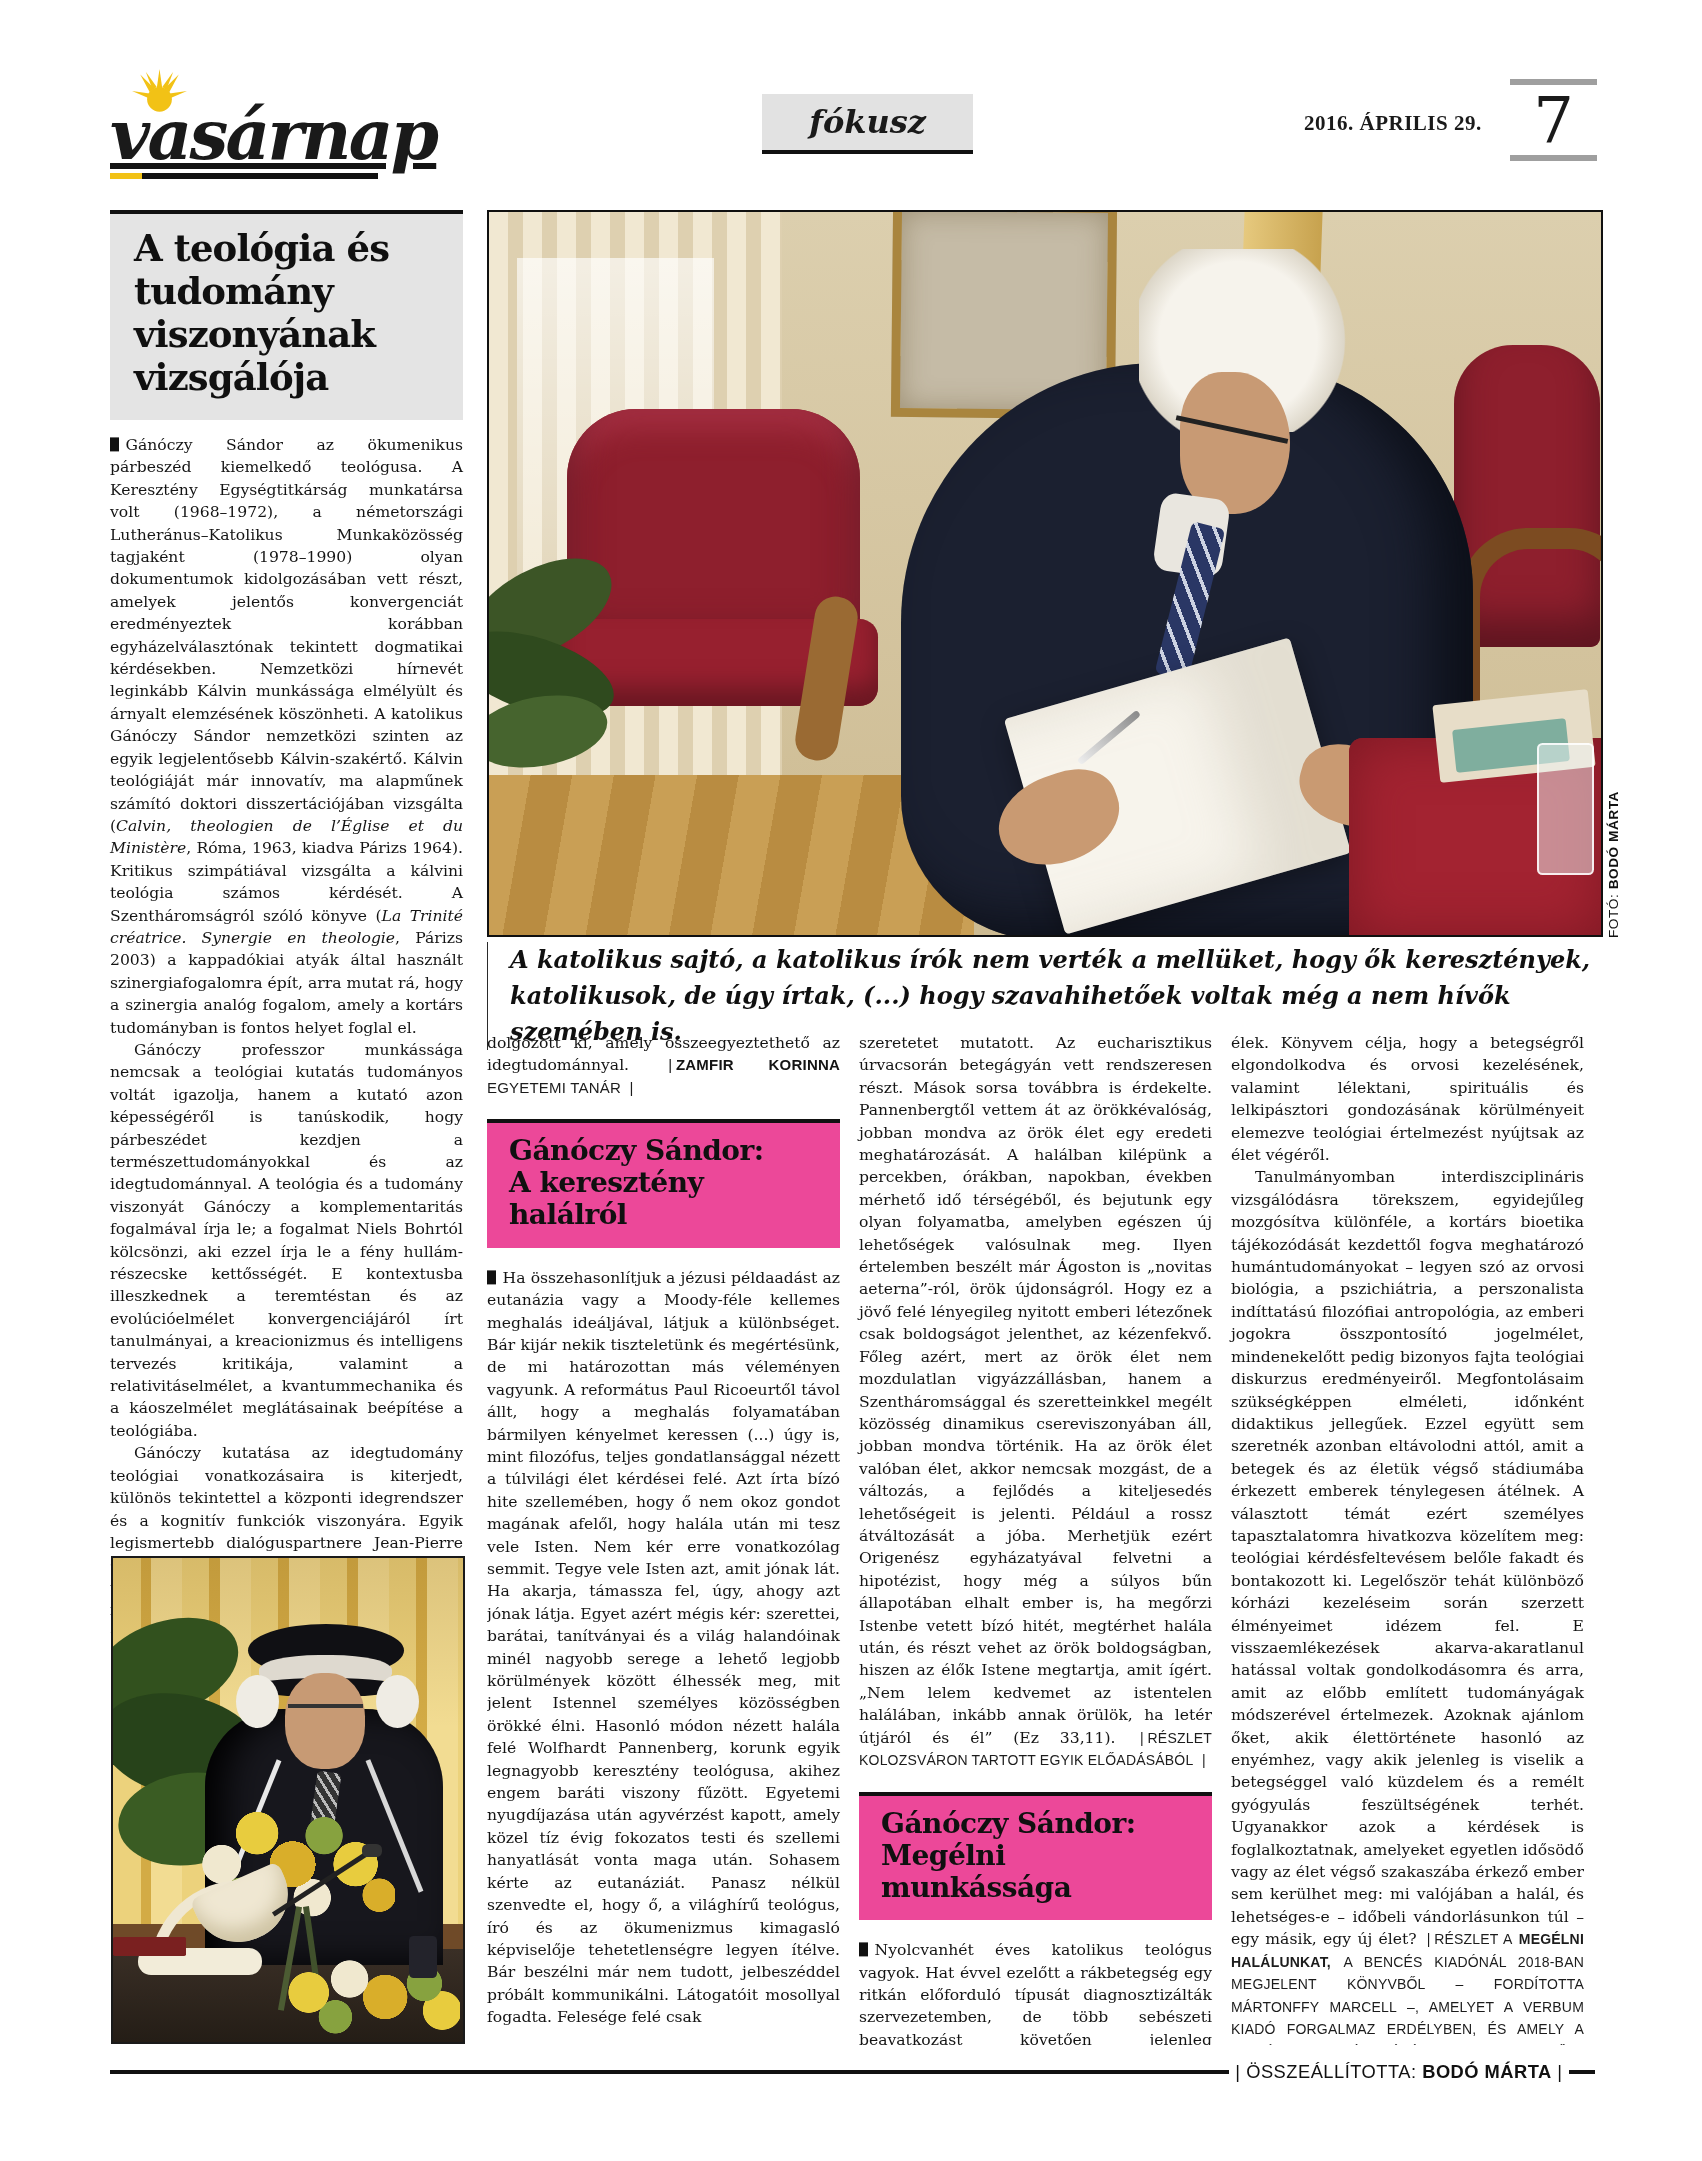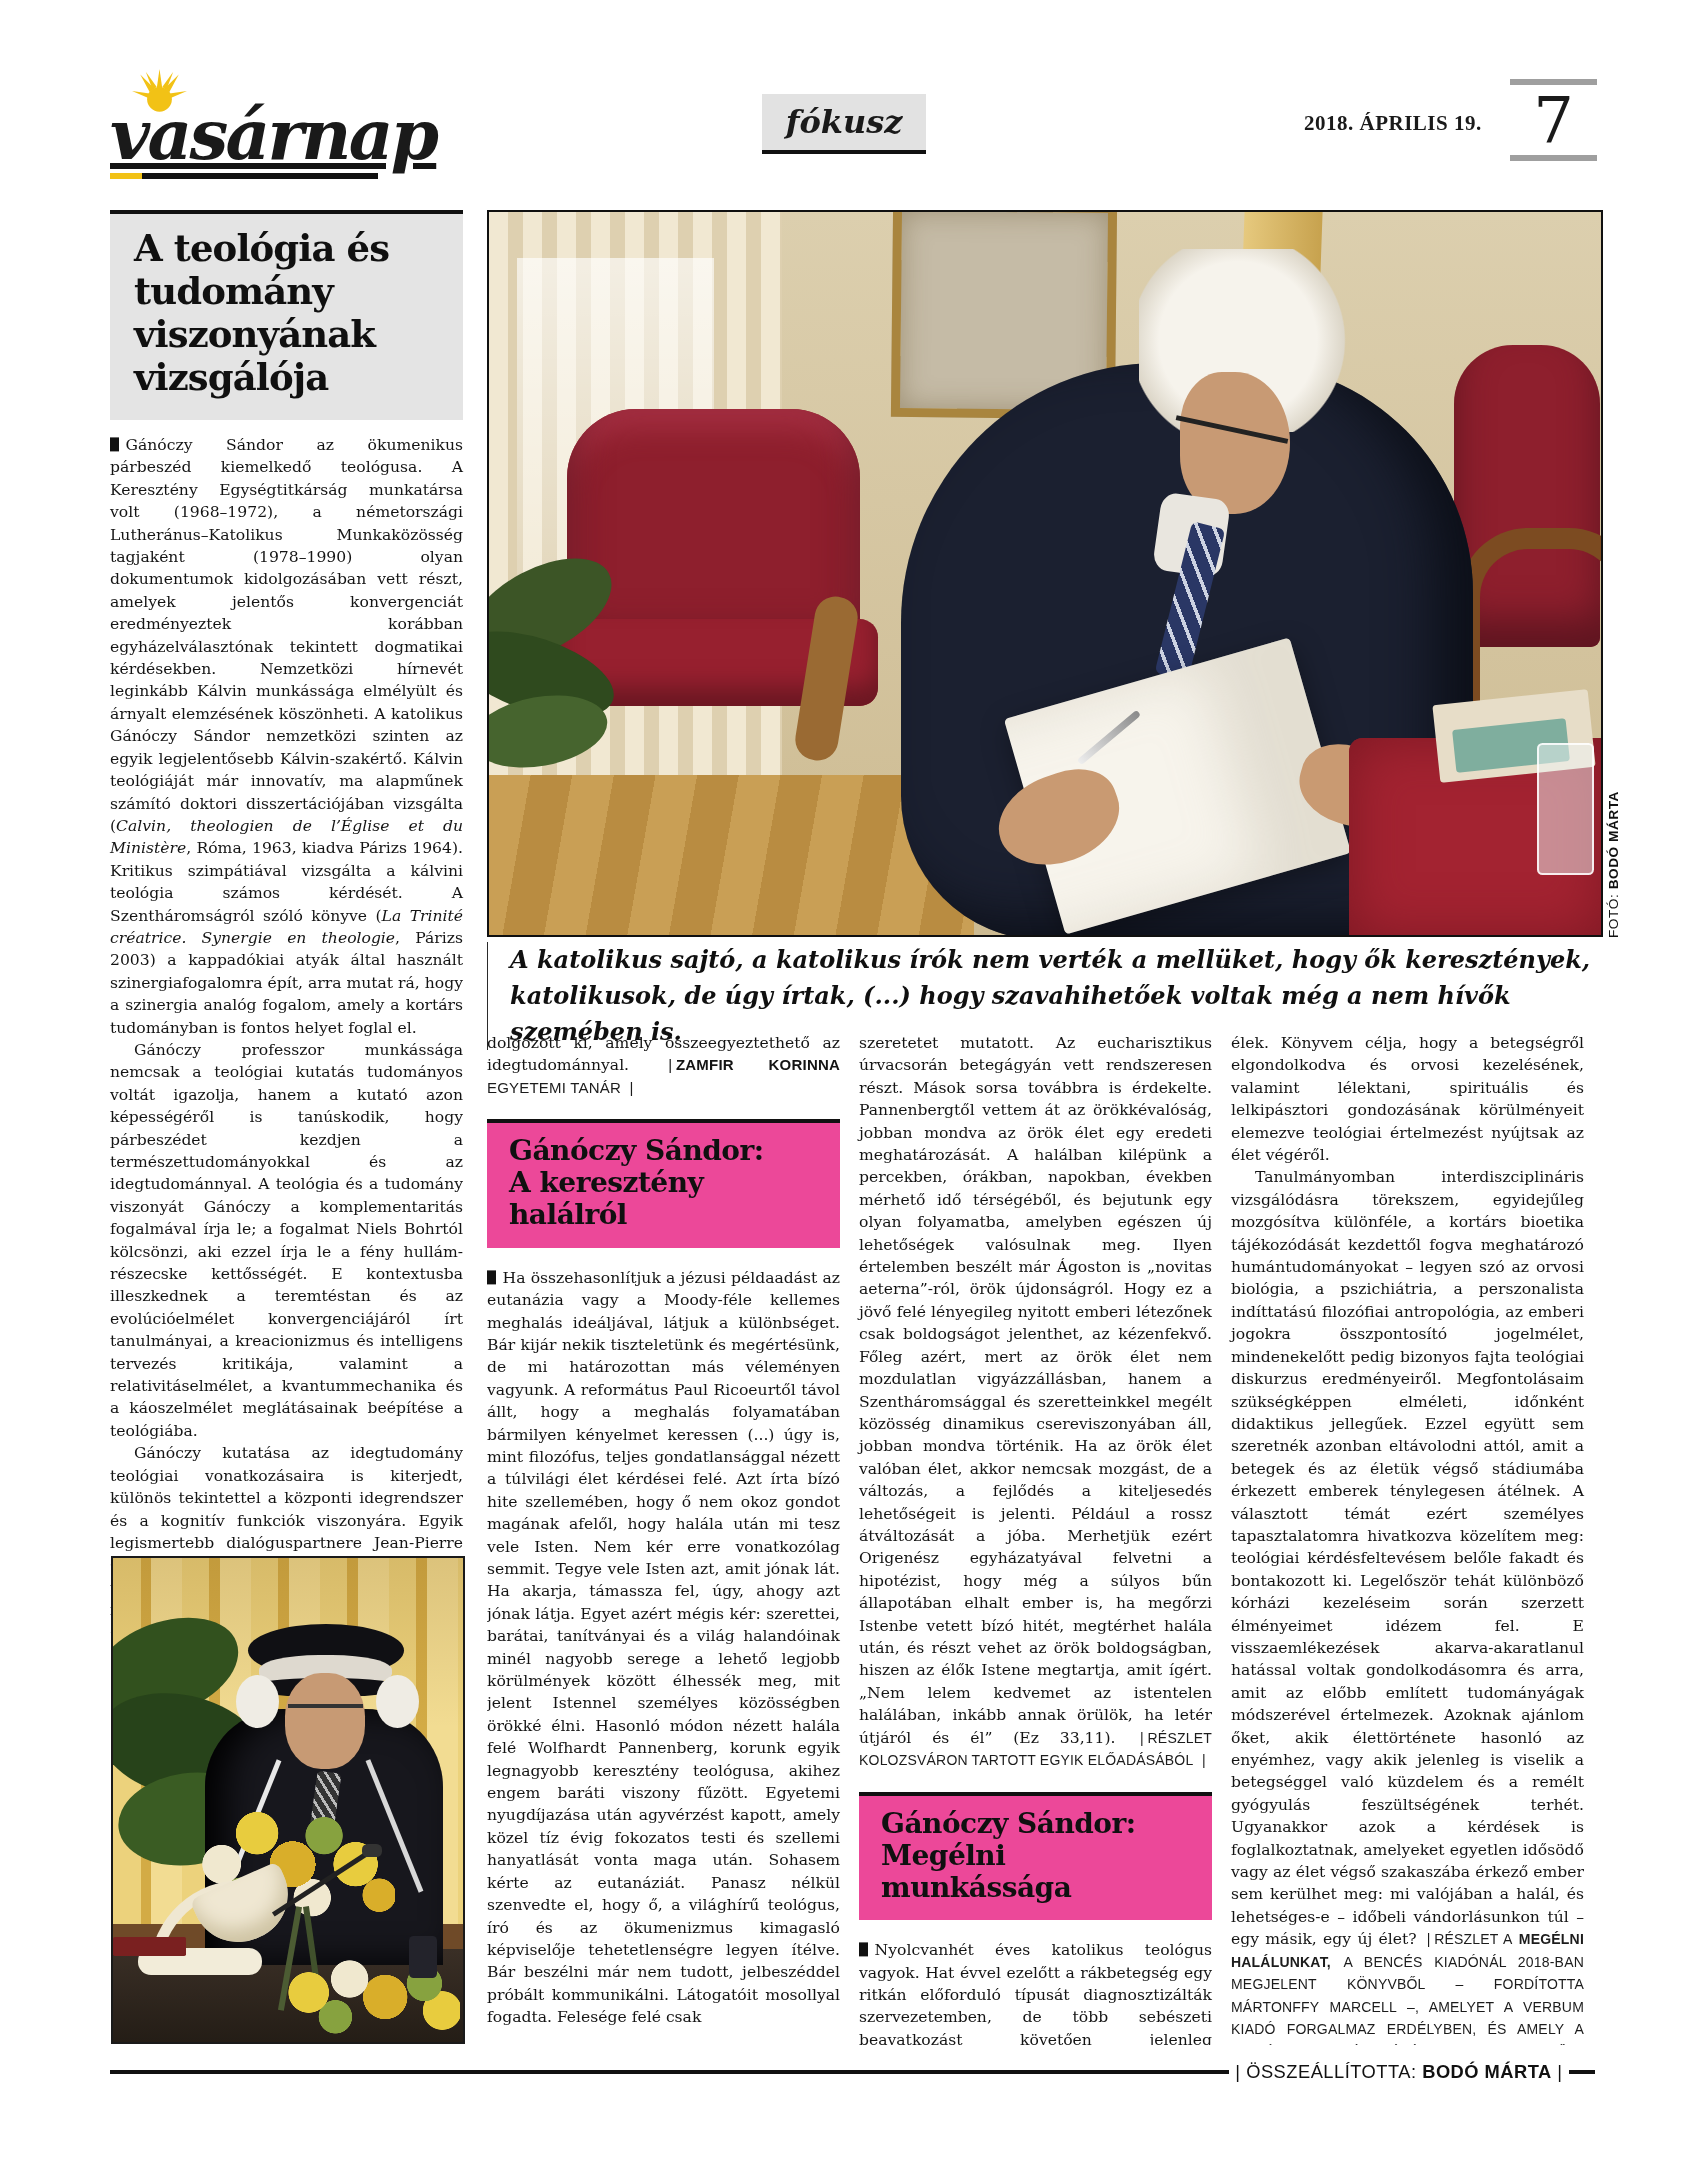--- a/index.html
+++ b/index.html
@@ -4,21 +4,21 @@
 <style>
   html,body{margin:0;padding:0;background:#888;}
   .page{position:relative;width:1702px;height:2161px;background:#fff;overflow:hidden;
         font-family:"DejaVu Serif",serif;color:#141414;}
   .ab{position:absolute;}
 
   
   .logo-text{font:italic 700 69px/1 "DejaVu Serif",serif;letter-spacing:-2.7px;color:#1a1a1a;}
   .logo-bar{width:268px;height:6.4px;background:linear-gradient(90deg,#f2c216 0 32px,#111 32px);margin-top:3.7px;}
   .sunburst{position:absolute;left:22px;top:-31px;}
-  .section-box{left:762px;top:94px;width:164px;height:56px;background:#e2e2e2;
+  .section-box{left:762px;top:94px;width:211px;height:56px;background:#e2e2e2;
       border-bottom:4.6px solid #111;display:flex;align-items:center;justify-content:center;
       font:italic 700 32px/1 "DejaVu Serif",serif;color:#1a1a1a;}
   .date-text{left:1304px;top:113px;width:192px;font:700 21px/1 "Liberation Serif",serif;
       letter-spacing:0.5px;color:#1a1a1a;white-space:nowrap;}
   .pagenum-wrap{left:1510px;top:79px;width:87px;text-align:center;}
   .pagenum-bar{height:6px;background:#9f9f9f;}
   .pagenum{font:400 64px/1.1 "DejaVu Serif",serif;color:#1a1a1a;}
 
   
   .left-col{left:110px;top:210px;width:353px;}
@@ -82,21 +82,21 @@
       </svg>
     </span>
     <div class="logo-text">vasárnap</div>
     <div class="logo-bar"></div>
   </div>
 
   <div class="ab section-box">
     <span>fókusz</span>
   </div>
 
-  <div class="ab date-text">2018. ÁPRILIS 19.</div>
+  <div class="ab date-text">2016. ÁPRILIS 29.</div>
 
   <div class="ab pagenum-wrap">
     <div class="pagenum-bar"></div>
     <div class="pagenum">7</div>
     <div class="pagenum-bar"></div>
   </div>
 
   <div class="ab left-col">
     <div class="title-block">
       <div class="title-line">A teológia és</div>

